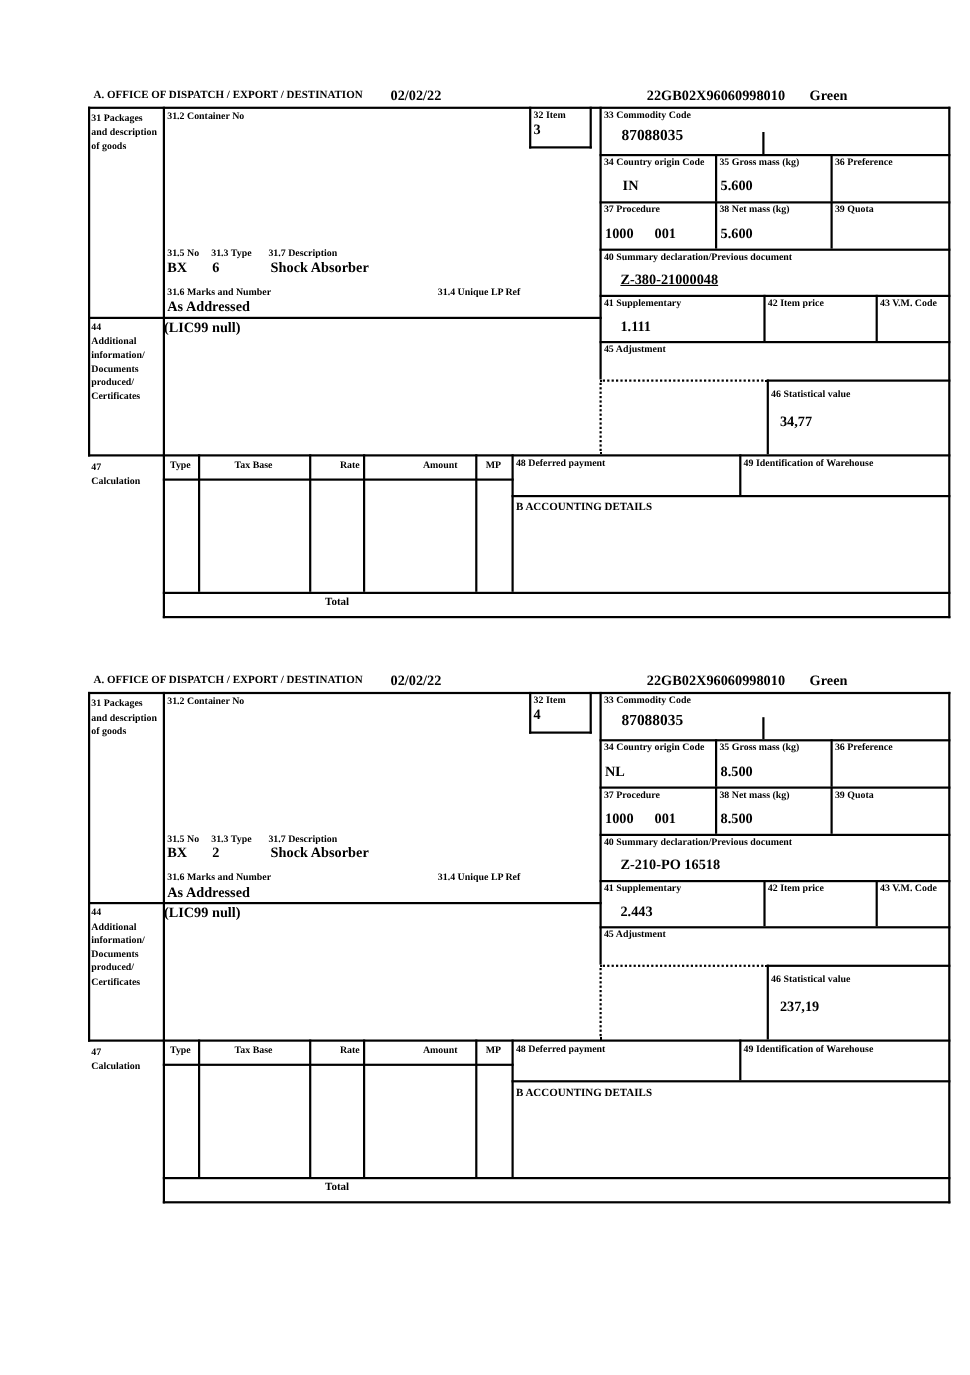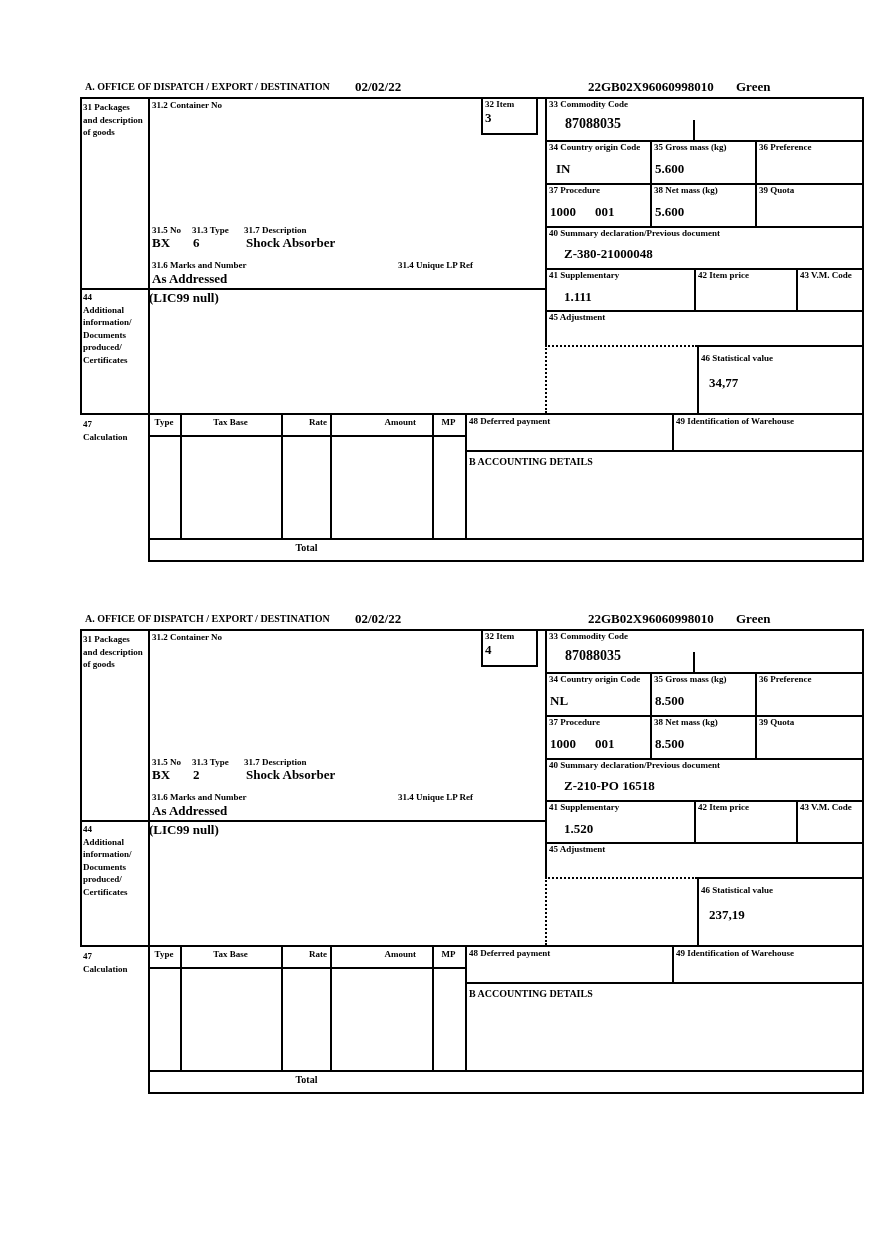--- a/index.html
+++ b/index.html
@@ -49,40 +49,40 @@
 
     <div class="vl" style="left:465px;top:17px;height:248px;"></div>
     <div class="dvl" style="left:465px;top:265px;height:68px;"></div>
 
     <div class="lbl" style="left:469px;top:19px;">33 Commodity Code</div>
     <div class="val big" style="left:485px;top:36px;">87088035</div>
     <div class="vl" style="left:613px;top:40px;height:20px;"></div>
     <div class="hl" style="left:465px;top:60px;width:319px;"></div>
 
     <div class="lbl" style="left:469px;top:62px;">34 Country origin Code</div>
-    <div class="val" style="left:476px;top:81px;">IN</div>
+    <div class="val" style="left:486px;top:81px;">IN</div>
     <div class="lbl" style="left:574px;top:62px;">35 Gross mass (kg)</div>
     <div class="val" style="left:575px;top:81px;">5.600</div>
     <div class="lbl" style="left:679px;top:62px;">36 Preference</div>
     <div class="vl" style="left:570px;top:60px;height:43px;"></div>
     <div class="vl" style="left:675px;top:60px;height:43px;"></div>
     <div class="hl" style="left:465px;top:103px;width:319px;"></div>
 
     <div class="lbl" style="left:469px;top:105px;">37 Procedure</div>
     <div class="val" style="left:470px;top:124px;">1000</div>
     <div class="val" style="left:515px;top:124px;">001</div>
     <div class="lbl" style="left:574px;top:105px;">38 Net mass (kg)</div>
     <div class="val" style="left:575px;top:124px;">5.600</div>
     <div class="lbl" style="left:679px;top:105px;">39 Quota</div>
     <div class="vl" style="left:570px;top:103px;height:43px;"></div>
     <div class="vl" style="left:675px;top:103px;height:43px;"></div>
     <div class="hl" style="left:465px;top:146px;width:319px;"></div>
 
     <div class="lbl" style="left:469px;top:148px;">40 Summary declaration/Previous document</div>
-    <div class="val" style="left:484px;top:166px;">Z-380-21000048</div>
+    <div class="val" style="left:484px;top:166px;text-decoration:underline;">Z-380-21000048</div>
     <div class="hl" style="left:465px;top:188px;width:319px;"></div>
 
     <div class="lbl" style="left:469px;top:190px;">41 Supplementary</div>
     <div class="val" style="left:484px;top:209px;">1.111</div>
     <div class="lbl" style="left:618px;top:190px;">42 Item price</div>
     <div class="lbl" style="left:720px;top:190px;">43 V.M. Code</div>
     <div class="vl" style="left:614px;top:188px;height:42px;"></div>
     <div class="vl" style="left:716px;top:188px;height:42px;"></div>
     <div class="hl" style="left:465px;top:230px;width:319px;"></div>
 
@@ -179,21 +179,21 @@
     <div class="lbl" style="left:679px;top:105px;">39 Quota</div>
     <div class="vl" style="left:570px;top:103px;height:43px;"></div>
     <div class="vl" style="left:675px;top:103px;height:43px;"></div>
     <div class="hl" style="left:465px;top:146px;width:319px;"></div>
 
     <div class="lbl" style="left:469px;top:148px;">40 Summary declaration/Previous document</div>
     <div class="val" style="left:484px;top:166px;">Z-210-PO 16518</div>
     <div class="hl" style="left:465px;top:188px;width:319px;"></div>
 
     <div class="lbl" style="left:469px;top:190px;">41 Supplementary</div>
-    <div class="val" style="left:484px;top:209px;">1.520</div>
+    <div class="val" style="left:484px;top:209px;">2.443</div>
     <div class="lbl" style="left:618px;top:190px;">42 Item price</div>
     <div class="lbl" style="left:720px;top:190px;">43 V.M. Code</div>
     <div class="vl" style="left:614px;top:188px;height:42px;"></div>
     <div class="vl" style="left:716px;top:188px;height:42px;"></div>
     <div class="hl" style="left:465px;top:230px;width:319px;"></div>
 
     <div class="lbl" style="left:469px;top:232px;">45 Adjustment</div>
     <div class="dhl" style="left:465px;top:265px;width:152px;"></div>
 
     <div class="hl" style="left:617px;top:265px;width:167px;"></div>

